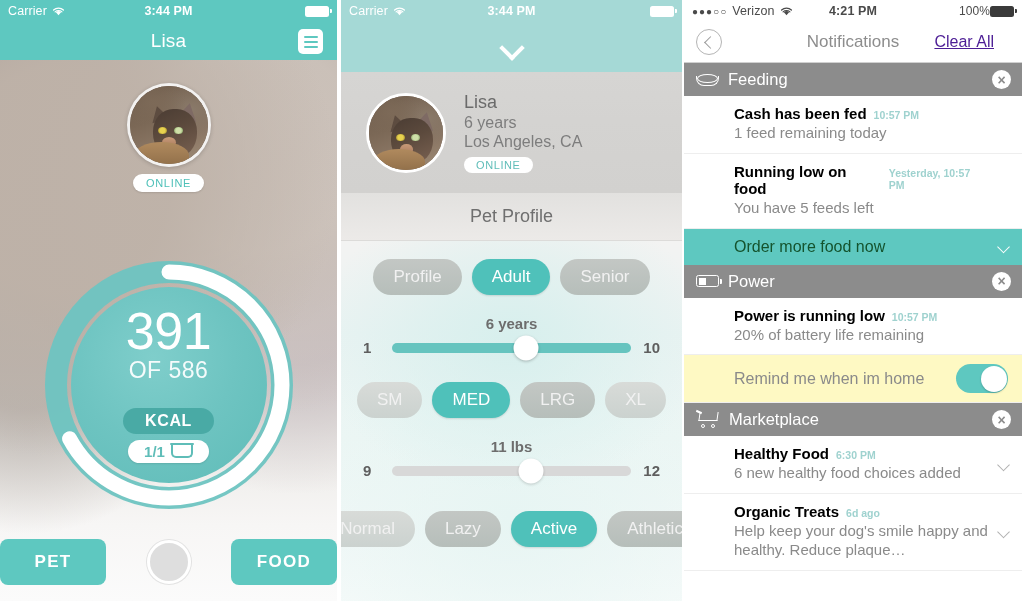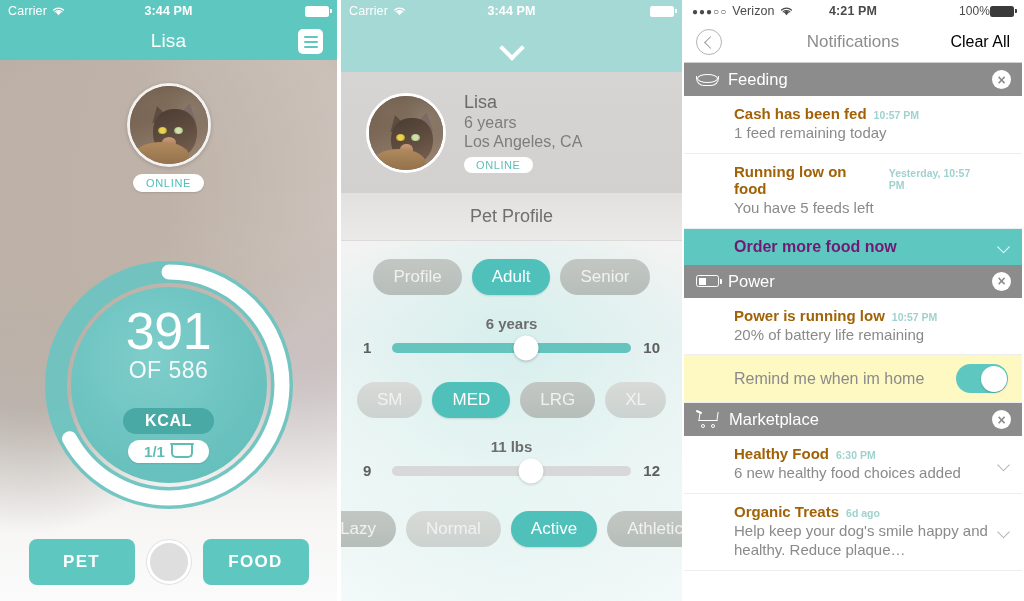--- a/index.html
+++ b/index.html
@@ -108,21 +108,21 @@
   .bowl-pill{
     margin-top:6px; background:#ffffff; border-radius:13px; padding:3px 16px;
     display:flex; align-items:center; gap:6px;
     color:#5fbdb8; font-size:15px; font-weight:bold;
     box-shadow:0 1px 2px rgba(0,0,0,.1);
   }
   .bowl-ic{ width:22px; height:13px; border:2px solid #5fbdb8; border-top:none;
     border-radius:0 0 5px 5px; position:relative; }
   .bowl-ic:before{ content:""; position:absolute; left:-3px; right:-3px; top:-2px; height:2px; background:#5fbdb8; border-radius:1px;}
 
-  .p1-actions{ position:absolute; left:0; right:0; bottom:16px; display:flex; align-items:center; justify-content:center; gap:12px; }
+  .p1-actions{ position:absolute; left:0; right:0; bottom:16px; display:flex; align-items:center; justify-content:space-between; gap:12px; }
   .act-btn{
     width:106px; height:46px; background:#5ec8c0; color:#ffffff; border-radius:8px;
     display:flex; align-items:center; justify-content:center;
     font-size:17px; font-weight:bold; letter-spacing:1.3px;
   }
   .act-circle{
     width:44px; height:44px; border-radius:50%; background:#dedede;
     border:3px solid #ffffff; box-shadow:0 0 0 1px #e2e2e2;
   }
 
@@ -196,21 +196,21 @@
   }
   .p3-title{ font-size:17px; color:#8d8d8d; font-weight:400; }
   .back-btn{
     position:absolute; left:12px; width:26px; height:26px; border-radius:50%;
     border:1.5px solid #b4b4b4; display:flex; align-items:center; justify-content:center;
   }
   .back-btn:before{
     content:""; width:8px; height:8px; border-left:1.6px solid #9a9a9a; border-bottom:1.6px solid #9a9a9a;
     transform:rotate(45deg); margin-left:3px;
   }
-  .clear-all{ position:absolute; right:12px; font-size:16px; color:#000000; }
+  .clear-all{ position:absolute; right:28px; font-size:16px; color:#4c1d95;text-decoration:underline; }
 
   .sec-head{
     height:33px; background:#8c8c8c; display:flex; align-items:center;
     padding:0 10px 0 12px; position:relative;
   }
   .sec-title{ color:#ffffff; font-size:16.5px; font-weight:400; margin-left:9px; }
   .sec-x{
     position:absolute; right:11px; width:19px; height:19px; border-radius:50%;
     background:#ffffff; display:flex; align-items:center; justify-content:center;
   }
@@ -229,32 +229,32 @@
     border:1.7px solid #fff; border-top:none; transform:skewX(-8deg); }
   .icon-cart .handle{ position:absolute; left:0; top:-1px; width:6px; height:2px; background:#fff; transform:rotate(24deg); }
   .icon-cart .w1,.icon-cart .w2{ position:absolute; bottom:0; width:4px;height:4px;border-radius:50%;border:1.5px solid #fff; }
   .icon-cart .w1{ left:5px; } .icon-cart .w2{ left:15px; }
 
   .notif{
     background:#ffffff; padding:9px 34px 10px 50px; position:relative;
     border-bottom:1px solid #eeeeee;
   }
   .n-top{ display:flex; align-items:baseline; gap:7px; }
-  .n-title{ font-size:15px; color:#a16207; font-weight:bold; }
+  .n-title{ font-size:15px; color:#000000; font-weight:bold; }
   .n-time{ font-size:10.5px; color:#9fd2cf; font-weight:bold; }
   .n-body{ font-size:15px; color:#8a8a8a; font-weight:300; line-height:1.25; margin-top:2px; }
   .chev-r{
     position:absolute; right:14px; top:50%; transform:translateY(-50%) rotate(45deg);
     width:9px; height:9px; border-right:1.8px solid #b0b0b0; border-bottom:1.8px solid #b0b0b0;
   }
   .order-row{
     height:36px; background:#5ec8c0; display:flex; align-items:center;
     padding-left:50px; position:relative;
   }
-  .order-label{ color:#701a75; font-size:16px; font-weight:700; }
+  .order-label{ color:#14532d; font-size:16px; font-weight:400; }
   .order-row .chev-r{ border-right-color:#ffffff; border-bottom-color:#ffffff; }
   .toggle-row{
     height:48px; background:#fef9c3; display:flex; align-items:center;
     padding:0 14px 0 50px; justify-content:space-between; border-bottom:1px solid #eeeeee;
   }
   .toggle-label{ font-size:16px; color:#8a8a8a; font-weight:300; }
   .switch{
     width:52px; height:29px; border-radius:15px; background:#5ec8c0; position:relative;
   }
   .switch i{ position:absolute; right:1.5px; top:1.5px; width:26px; height:26px; border-radius:50%;
@@ -406,22 +406,22 @@
         <div class="slider-row">
           <span class="slider-end">9</span>
           <div class="track gray">
             <div class="knob gk" style="left:58%"></div>
           </div>
           <span class="slider-end r">12</span>
         </div>
       </div>
 
       <div class="pill-row" style="margin-top:32px">
+        <div class="pill inactive light">Normal</div>
         <div class="pill inactive">Lazy</div>
-        <div class="pill inactive light">Normal</div>
         <div class="pill active">Active</div>
         <div class="pill inactive">Athletic</div>
       </div>
     </div>
   </div>
 
   <div class="gap" style="width:2px"></div>
 
   <div class="panel p3">
     <div class="statusbar sb-white">

